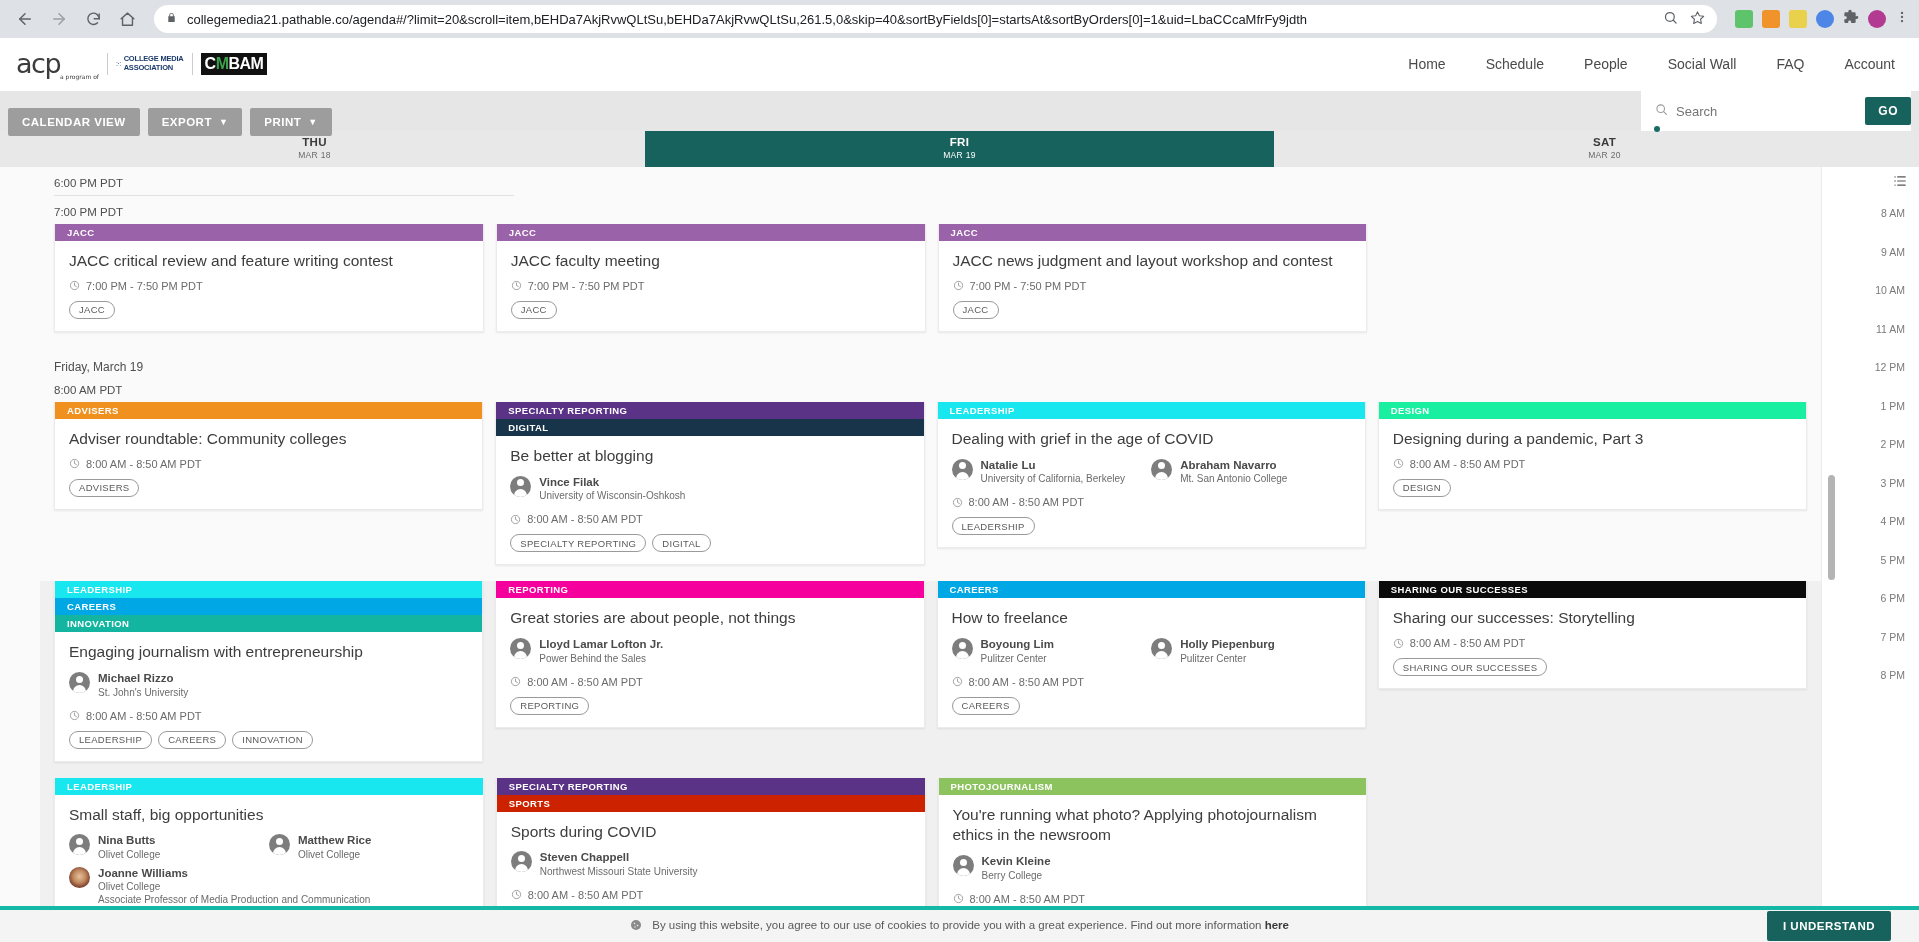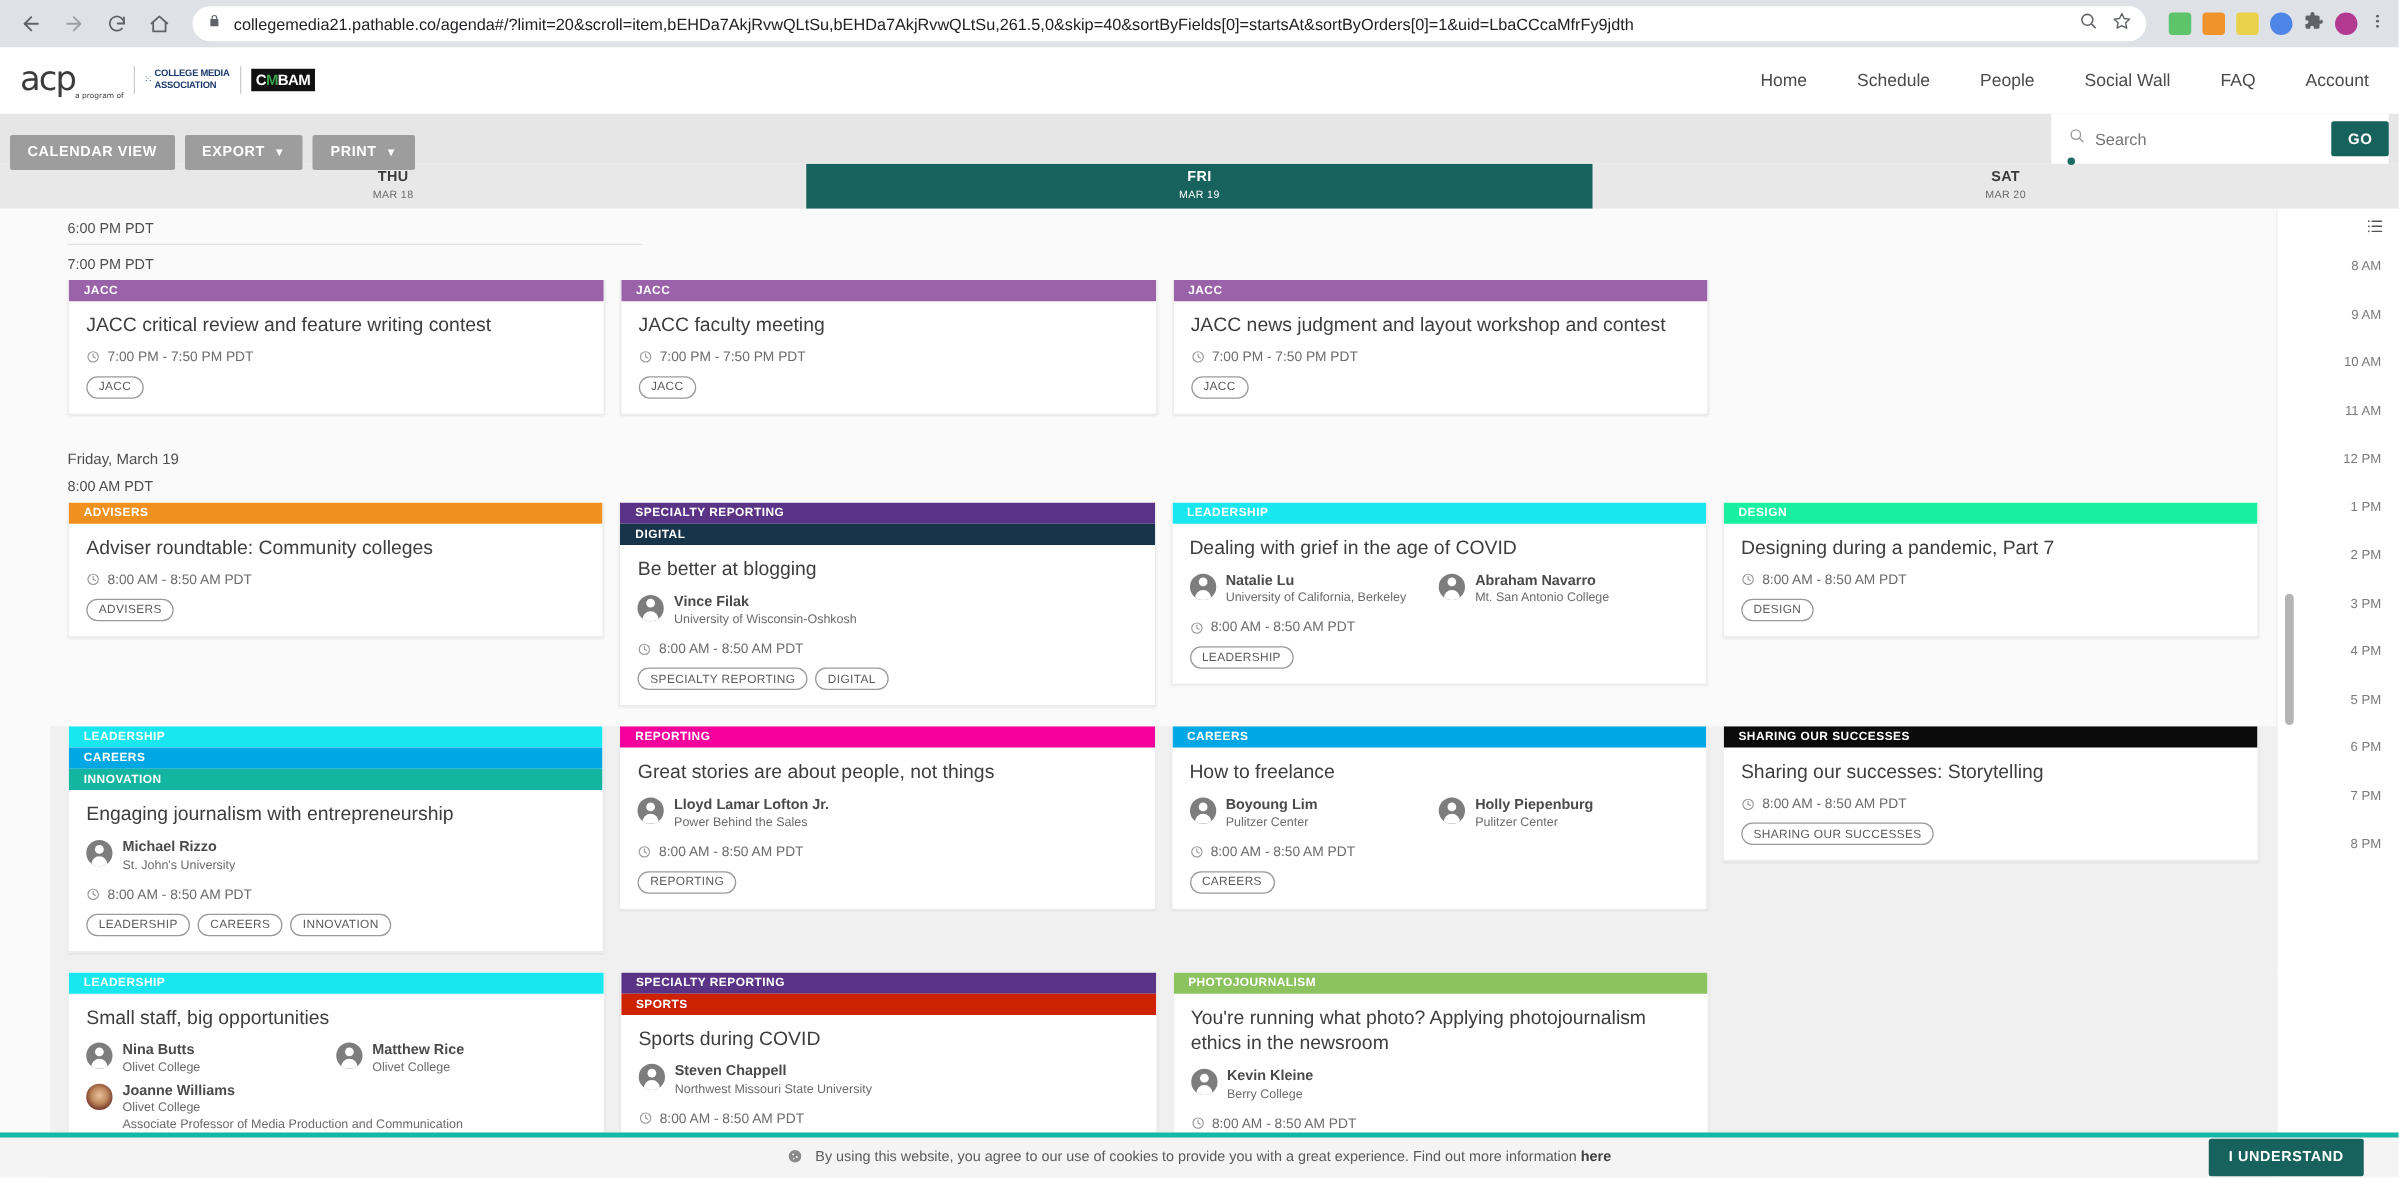--- a/index.html
+++ b/index.html
@@ -71,21 +71,21 @@
   .logo-acp sub { font-size: 6px; vertical-align: sub; letter-spacing: 0; }
   .logo-cma {
     display:flex; align-items:center; gap:3px;
     border-left: 1px solid #ccc; border-right:1px solid #ccc;
     padding: 2px 8px; margin: 0 2px;
   }
   .logo-cma-dots { font-size: 7px; color:#1a3a6b; line-height:1.05; letter-spacing:-0.5px;}
   .logo-cma-txt { font-size: 7.5px; font-weight:bold; color:#1a3a6b; line-height:1.15; letter-spacing: -0.2px;}
   .logo-cmbam {
     background:#111; color:#fff; font-weight:bold;
-    font-size:12px; padding:2px 4px; letter-spacing:-0.5px;
+    font-size:16px; padding:2px 4px; letter-spacing:-0.5px;
     margin-left:6px;
   }
   .logo-cmbam .g { color:#3aa14a; }
   .main-nav { display: flex; align-items: center; gap: 26px; }
   .main-nav a {
     font-size: 14px; color: #4a4a4a; text-decoration: none; margin-left: 14px;
   }
 
   
   .toolbar {
@@ -552,21 +552,21 @@
                   <span>8:00 AM - 8:50 AM PDT</span>
                 </div>
                 <div class="tags">
                   <span class="tag">LEADERSHIP</span>
                 </div>
               </div>
             </div>
             <div class="card">
               <div class="track" style="background:#18efa0">DESIGN</div>
               <div class="card-body">
-                <div class="card-title">Designing during a pandemic, Part 7</div>
+                <div class="card-title">Designing during a pandemic, Part 3</div>
                 <div class="time-line">
                   <svg class="clock" viewBox="0 0 24 24" fill="none" stroke="#9a9a9a" stroke-width="2">
                     <circle cx="12" cy="12" r="9"></circle>
                     <polyline points="12 6.5 12 12 16 14" stroke-linecap="round"></polyline>
                   </svg>
                   <span>8:00 AM - 8:50 AM PDT</span>
                 </div>
                 <div class="tags">
                   <span class="tag">DESIGN</span>
                 </div>

